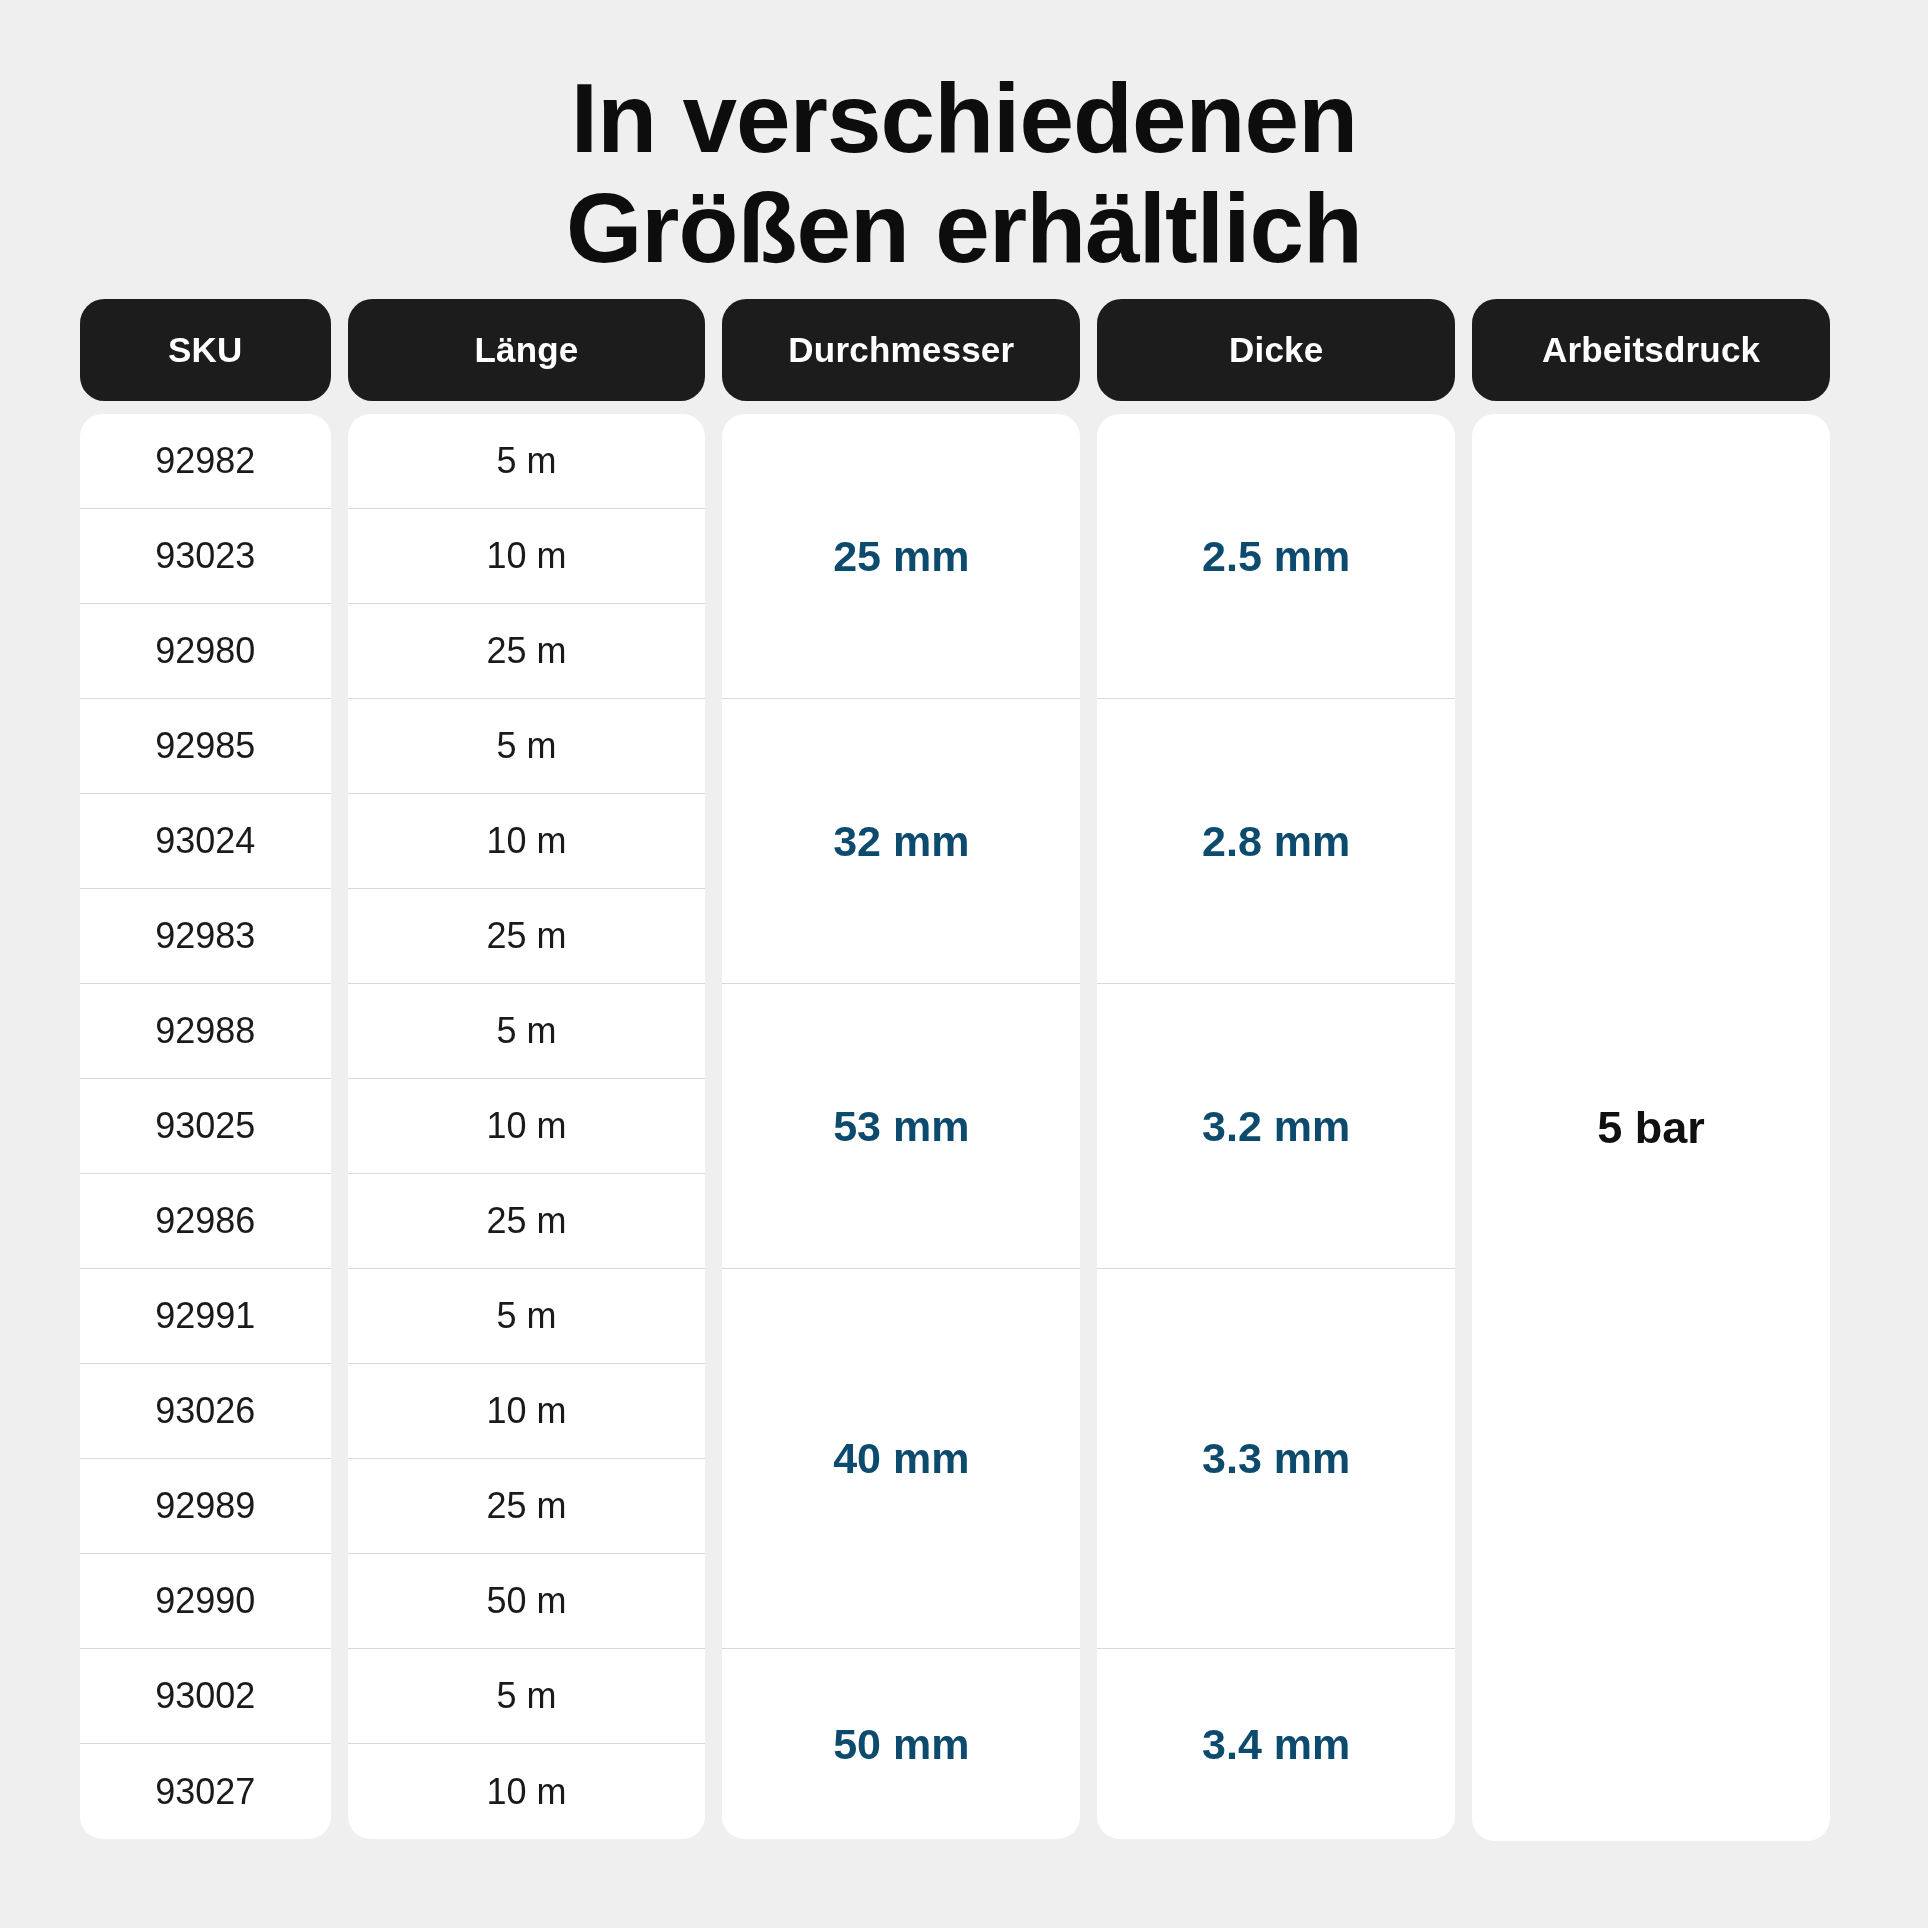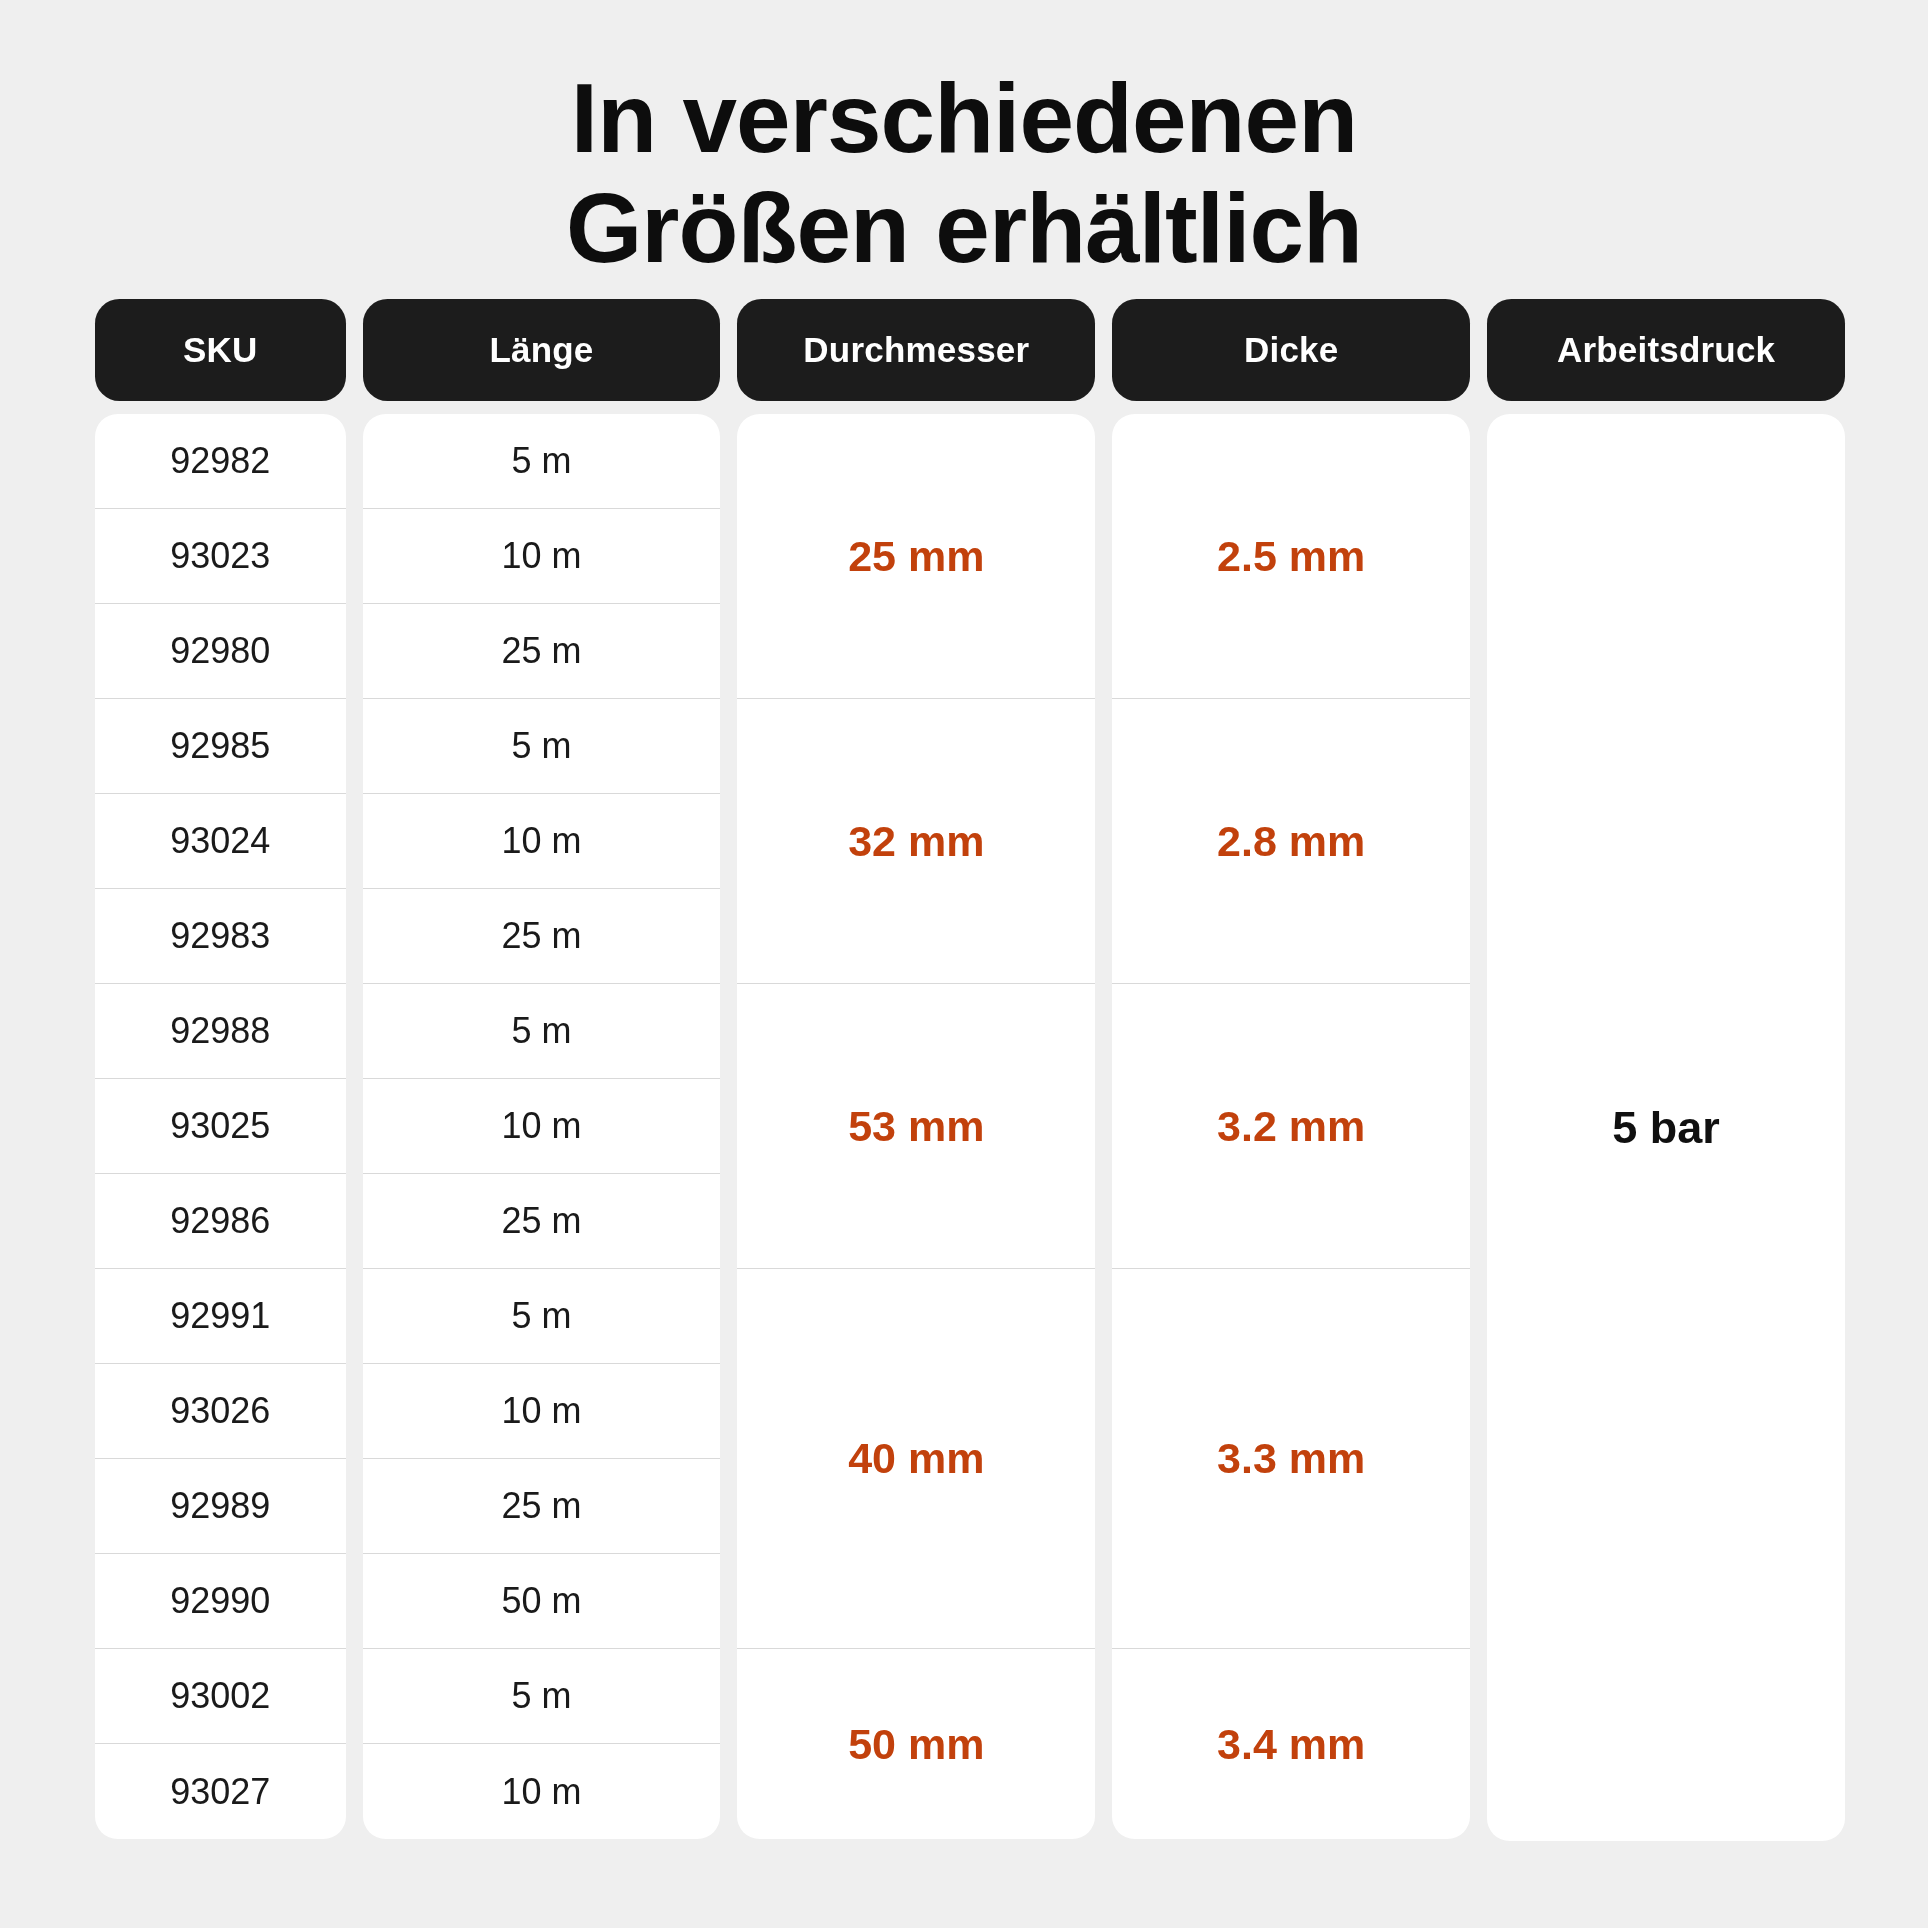--- a/index.html
+++ b/index.html
@@ -32,21 +32,21 @@
     margin: 0;
     color: #0d0d0d;
   }
   .title-line {
     display: block;
   }
 
   
   .table {
     position: absolute;
-    left: 95px;
+    left: 80px;
     top: 299px;
     width: 1750px;
     display: flex;
     gap: 17px;
     align-items: flex-start;
   }
 
   .col {
     display: flex;
     flex-direction: column;
@@ -94,21 +94,21 @@
   }
   .cell:last-child { border-bottom: none; }
 
   
   .gcell {
     display: flex;
     align-items: center;
     justify-content: center;
     font-size: 43px;
     font-weight: 700;
-    color: #c2410c;
+    color: #0c4a6e;
     border-bottom: 0.9px solid #d9d9d9;
     box-sizing: border-box;
   }
   .gcell:last-child { border-bottom: none; }
 
   .span3 { height: 285px; }
   .span4 { height: 380px; }
   .span2 { height: 190px; }
 
   

